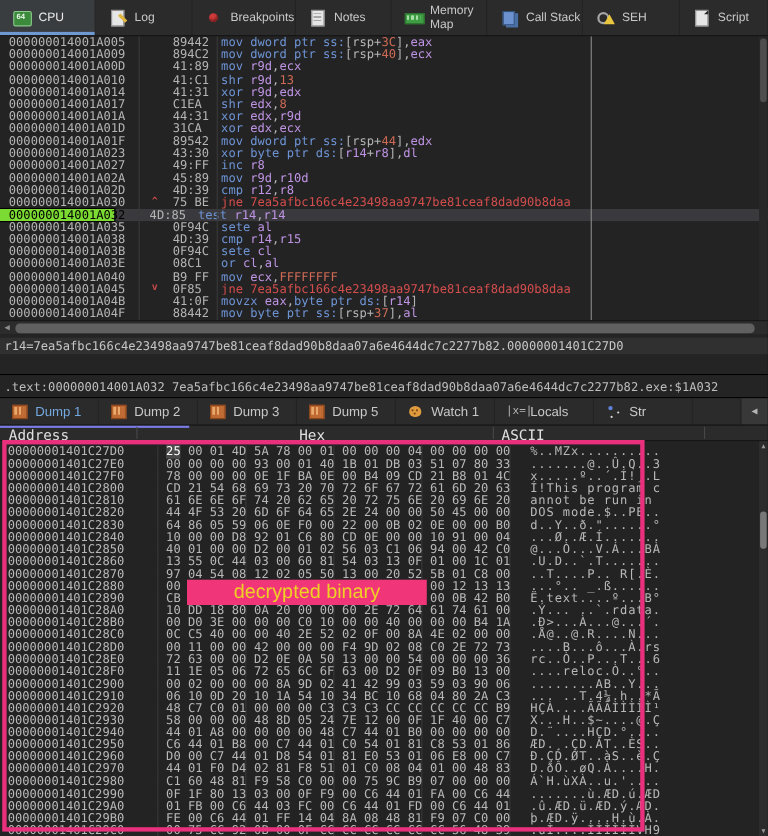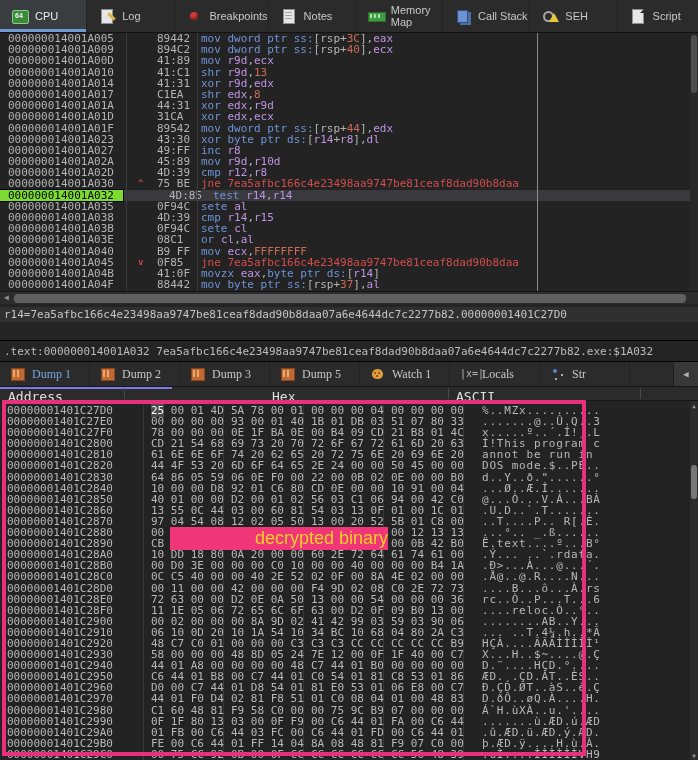--- a/index.html
+++ b/index.html
@@ -22,21 +22,21 @@
 .memorymap-icon::after{content:"";position:absolute;left:2px;top:5px;width:12px;height:4px;background:repeating-linear-gradient(90deg,#a8dfa8 0 2px,transparent 2px 4px)}
 .callstack-icon::before{content:"";position:absolute;left:2px;top:1px;width:9px;height:11px;background:#6c93cf;border:1px solid #31517e;box-shadow:3px 2px 0 #4a6fa5}
 .seh-icon::before{content:"";position:absolute;left:1px;top:2px;width:7px;height:7px;border:2px solid #a5a5a5;border-radius:50%}
 .seh-icon::after{content:"";position:absolute;left:7px;top:4px;border-left:5px solid transparent;border-right:5px solid transparent;border-bottom:9px solid #e8c63e}
 .script-icon::after{content:"";position:absolute;right:2px;top:0;border-left:4px solid transparent;border-bottom:4px solid #2b2b2b}
 
 .disasm{position:relative;height:258px;background:#232323;font-size:11px;color:#b4b4b4;overflow:hidden}
 .drow{display:flex;height:11.2px;line-height:11.2px;white-space:pre}
 .drow.cur{background:#3a3a3e}
 .da{width:126px;padding-left:8px;flex:none}
-.da.green{background:#7cdb32;color:#000;outline:1px solid #000;width:123px;margin-right:15px}
+.da.green{background:#7cdb32;color:#000;outline:1px solid #000;width:104px;margin-right:1px}
 .db{width:71px;flex:none;position:relative}
 .db .arw{position:absolute;left:12px;color:#c74848;font-weight:bold;font-size:9px}
 .db .bt{position:absolute;left:31px}
 .di{flex:1;padding-left:4px;overflow:hidden}
 .tok-mn{color:#6e94d6}.tok-reg{color:#bf94e4}.tok-num{color:#ce6a55}.tok-pn{color:#b4b4b4}.tok-red{color:#d34d4d}
 .vd{position:absolute;top:0;bottom:0;width:1px;background:#3a3a3a}
 .vd.v1{left:126px}.vd.v2{left:197px}.vd.v3{left:537px;background:#8a8a8a;width:1px}
 .dis-vscroll{position:absolute;right:0;top:0;bottom:0;width:8px;background:#282828}
 .dis-vthumb{position:absolute;left:1px;top:2px;width:6px;height:58px;background:#4e4e4e;border-radius:3px}
 
@@ -44,21 +44,21 @@
 .hs-left{position:absolute;left:0;top:0;width:13px;height:12px;color:#8d8d8d;font-size:8px;text-align:center;line-height:12px}
 .hs-thumb{position:absolute;left:14px;top:2px;width:672px;height:9px;background:#606060;border-radius:4px}
 
 .info{height:37px;background:#242424;border-bottom:1px solid #000;font-size:11px;color:#c6c6c6;padding-top:3px}
 .info .l1{height:15px;line-height:15px;background:#303030;padding-left:4px;white-space:pre}
 .info .l2{height:15px}
 .status{height:21px;line-height:21px;font-size:11px;color:#bdbdbd;background:#242424;border-bottom:1px solid #000;padding-left:4px;white-space:pre}
 
 .dtabbar{display:flex;height:24px;background:#2b2b2b;position:relative;overflow:hidden}
 .dtab{flex:0 0 90px;display:flex;align-items:center;gap:6px;padding-left:10px;
- font-family:Liberation Serif, serif;font-size:12px;color:#c8c8c8;border-right:1px solid #232323}
+ font-family:Liberation Sans, sans-serif;font-size:12px;color:#c8c8c8;border-right:1px solid #232323}
 .dtab.sel{color:#74a8e0}
 .dump-icon::before{content:"";position:absolute;left:1px;top:1px;width:12px;height:11px;background:#c06a33;border:1px solid #8a451c}
 .dump-icon::after{content:"";position:absolute;left:3px;top:3px;width:8px;height:7px;background:repeating-linear-gradient(90deg,#e9a96a 0 2px,transparent 2px 4px)}
 .watch-icon::before{content:"";position:absolute;left:2px;top:2px;width:11px;height:10px;border-radius:50% 50% 45% 45%;background:#e09b3f}
 .watch-icon::after{content:"";position:absolute;left:4px;top:5px;width:2px;height:2px;border-radius:50%;background:#7a4a12;box-shadow:4px 0 0 #7a4a12,2px 3px 0 #7a4a12}
 .locals-icon::before{content:"|x=|";position:absolute;left:0;top:1px;font:10px "DejaVu Sans Mono",monospace;color:#b5b5b5}
 .str-icon::before{content:"";position:absolute;left:3px;top:2px;width:4px;height:4px;border-radius:50%;background:#5f82d8;box-shadow:7px 4px 0 -1px #d8d8d8,1px 8px 0 -1px #d8d8d8}
 .tabscroll{position:absolute;right:0;top:0;width:25px;height:24px;background:#383838;border-left:1px solid #1e1e1e;color:#b5b5b5;font-size:9px;line-height:24px;text-align:center}
 
 .dhead{height:15px;background:#2b2b2b;border-top:1px solid #161616;border-bottom:1px solid #161616;position:relative;font-size:13px;color:#e0e0e0}
@@ -71,21 +71,21 @@
 
 .dumpbody{position:relative;height:359px;background:#232323;font-size:11px;color:#b8b8b8;overflow:hidden;padding-top:4px}
 .hrow{display:flex;height:11.1px;line-height:11.1px;white-space:pre}
 .ha{width:144px;padding-left:7px;flex:none;border-right:1px solid #383838}
 .hg{width:80px;padding-left:7px;flex:none;border-right:1px solid #383838}
 .hascii{padding-left:18px;letter-spacing:0.8px}
 .selbyte{background:#4a4a4a;color:#fff}
 
 .pink-frame{position:absolute;left:2px;top:400px;width:584px;height:356px;border:4px solid #e8307c;pointer-events:none;z-index:5}
 .annot{position:absolute;left:170px;top:527px;width:218px;height:23px;background:#f03579;color:#efd025;
- font-family:"Liberation Sans",sans-serif;font-size:18px;line-height:23px;text-align:right;z-index:6}
+ font-family:"Liberation Sans",sans-serif;font-size:18px;line-height:23px;text-align:center;z-index:6}
 .dump-vscroll{position:absolute;right:0;top:401px;bottom:0;width:8px;background:#2c2c2c;z-index:7}
 .dvs-up{position:absolute;top:1px;left:0;width:8px;color:#9a9a9a;font-size:6px;text-align:center}
 .dvs-down{position:absolute;bottom:1px;left:0;width:8px;color:#9a9a9a;font-size:6px;text-align:center}
 .dvs-thumb{position:absolute;left:1px;top:64px;width:6px;height:34px;background:#787878;border-radius:3px}
 </style>
 </head>
 <body>
 
 <div class="tabbar">
     <div class="tab sel">

